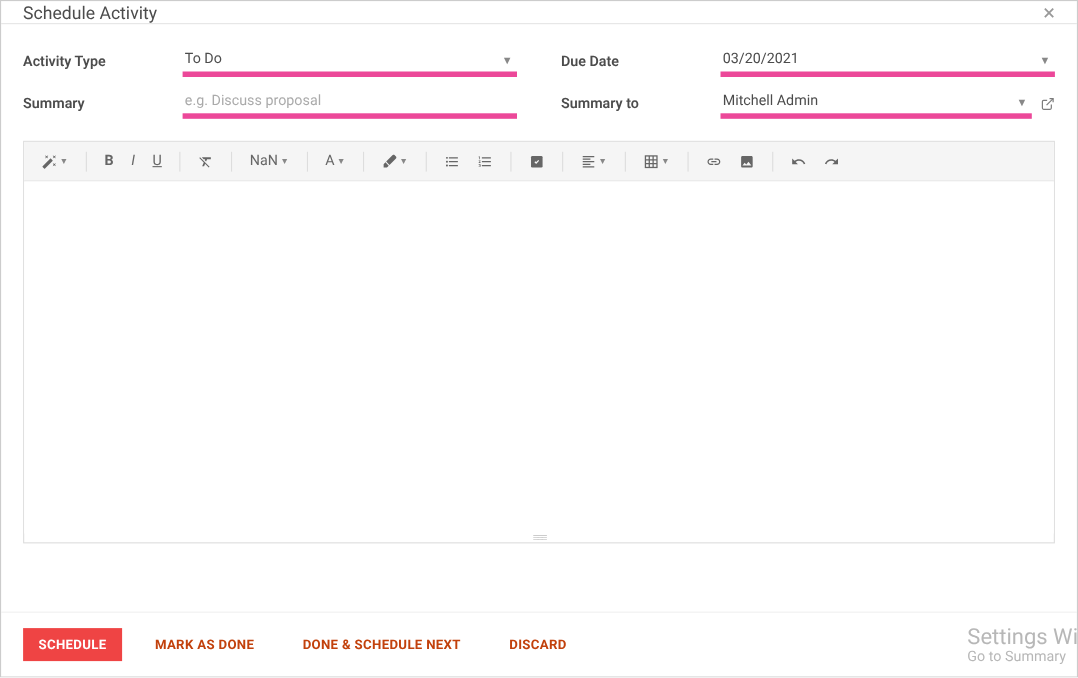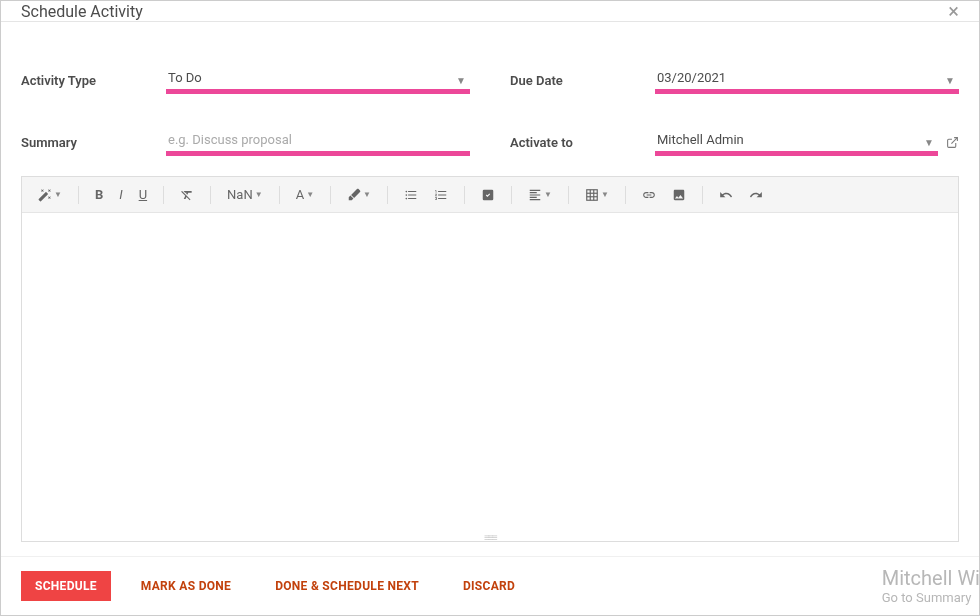--- a/index.html
+++ b/index.html
@@ -54,21 +54,20 @@
 }
 .form-col {
   flex: 1;
   display: flex;
   flex-direction: column;
   gap: 10px;
 }
 .form-row {
   display: flex;
   align-items: center;
-  margin-top: 24px;
 }
 .form-label {
   width: 145px;
   font-weight: 600;
   color: #4c4c4c;
   font-size: 13px;
 }
 .form-control {
   flex: 1;
   position: relative;
@@ -207,21 +206,21 @@
 
       <div class="form-col">
         <div class="form-row">
           <div class="form-label">Due Date</div>
           <div class="form-control">
             <input class="input-field" type="text" value="03/20/2021" style="">
             <span class="dropdown-caret">▼</span>
           </div>
         </div>
         <div class="form-row">
-          <div class="form-label">Activate to</div>
+          <div class="form-label">Summary to</div>
           <div class="form-control" style="display:flex;align-items:center;">
             <div style="flex:1;position:relative;">
               <input class="input-field" type="text" value="Mitchell Admin" style="">
               <span class="dropdown-caret">▼</span>
             </div>
             <span class="external-link">
               <svg width="13" height="13" viewBox="0 0 24 24" fill="none" stroke="currentColor" stroke-width="2">
                   <path d="M18 13v6a2 2 0 0 1-2 2H5a2 2 0 0 1-2-2V8a2 2 0 0 1 2-2h6"></path>
                   <polyline points="15 3 21 3 21 9"></polyline>
                   <line x1="10" y1="14" x2="21" y2="3"></line>
@@ -336,17 +335,17 @@
       <div class="drag-handle">≡≡≡</div>
     </div>
   </div>
 
   <div class="modal-footer">
     <button class="btn btn-primary">SCHEDULE</button>
     <button class="btn btn-secondary">MARK AS DONE</button>
     <button class="btn btn-secondary">DONE &amp; SCHEDULE NEXT</button>
     <button class="btn btn-secondary">DISCARD</button>
     <div class="watermark">
-      <div>Mitchell Wi</div>
+      <div>Settings Wi</div>
       <div class="sub">Go to Summary</div>
     </div>
   </div>
 </div>
 
 </body></html>

